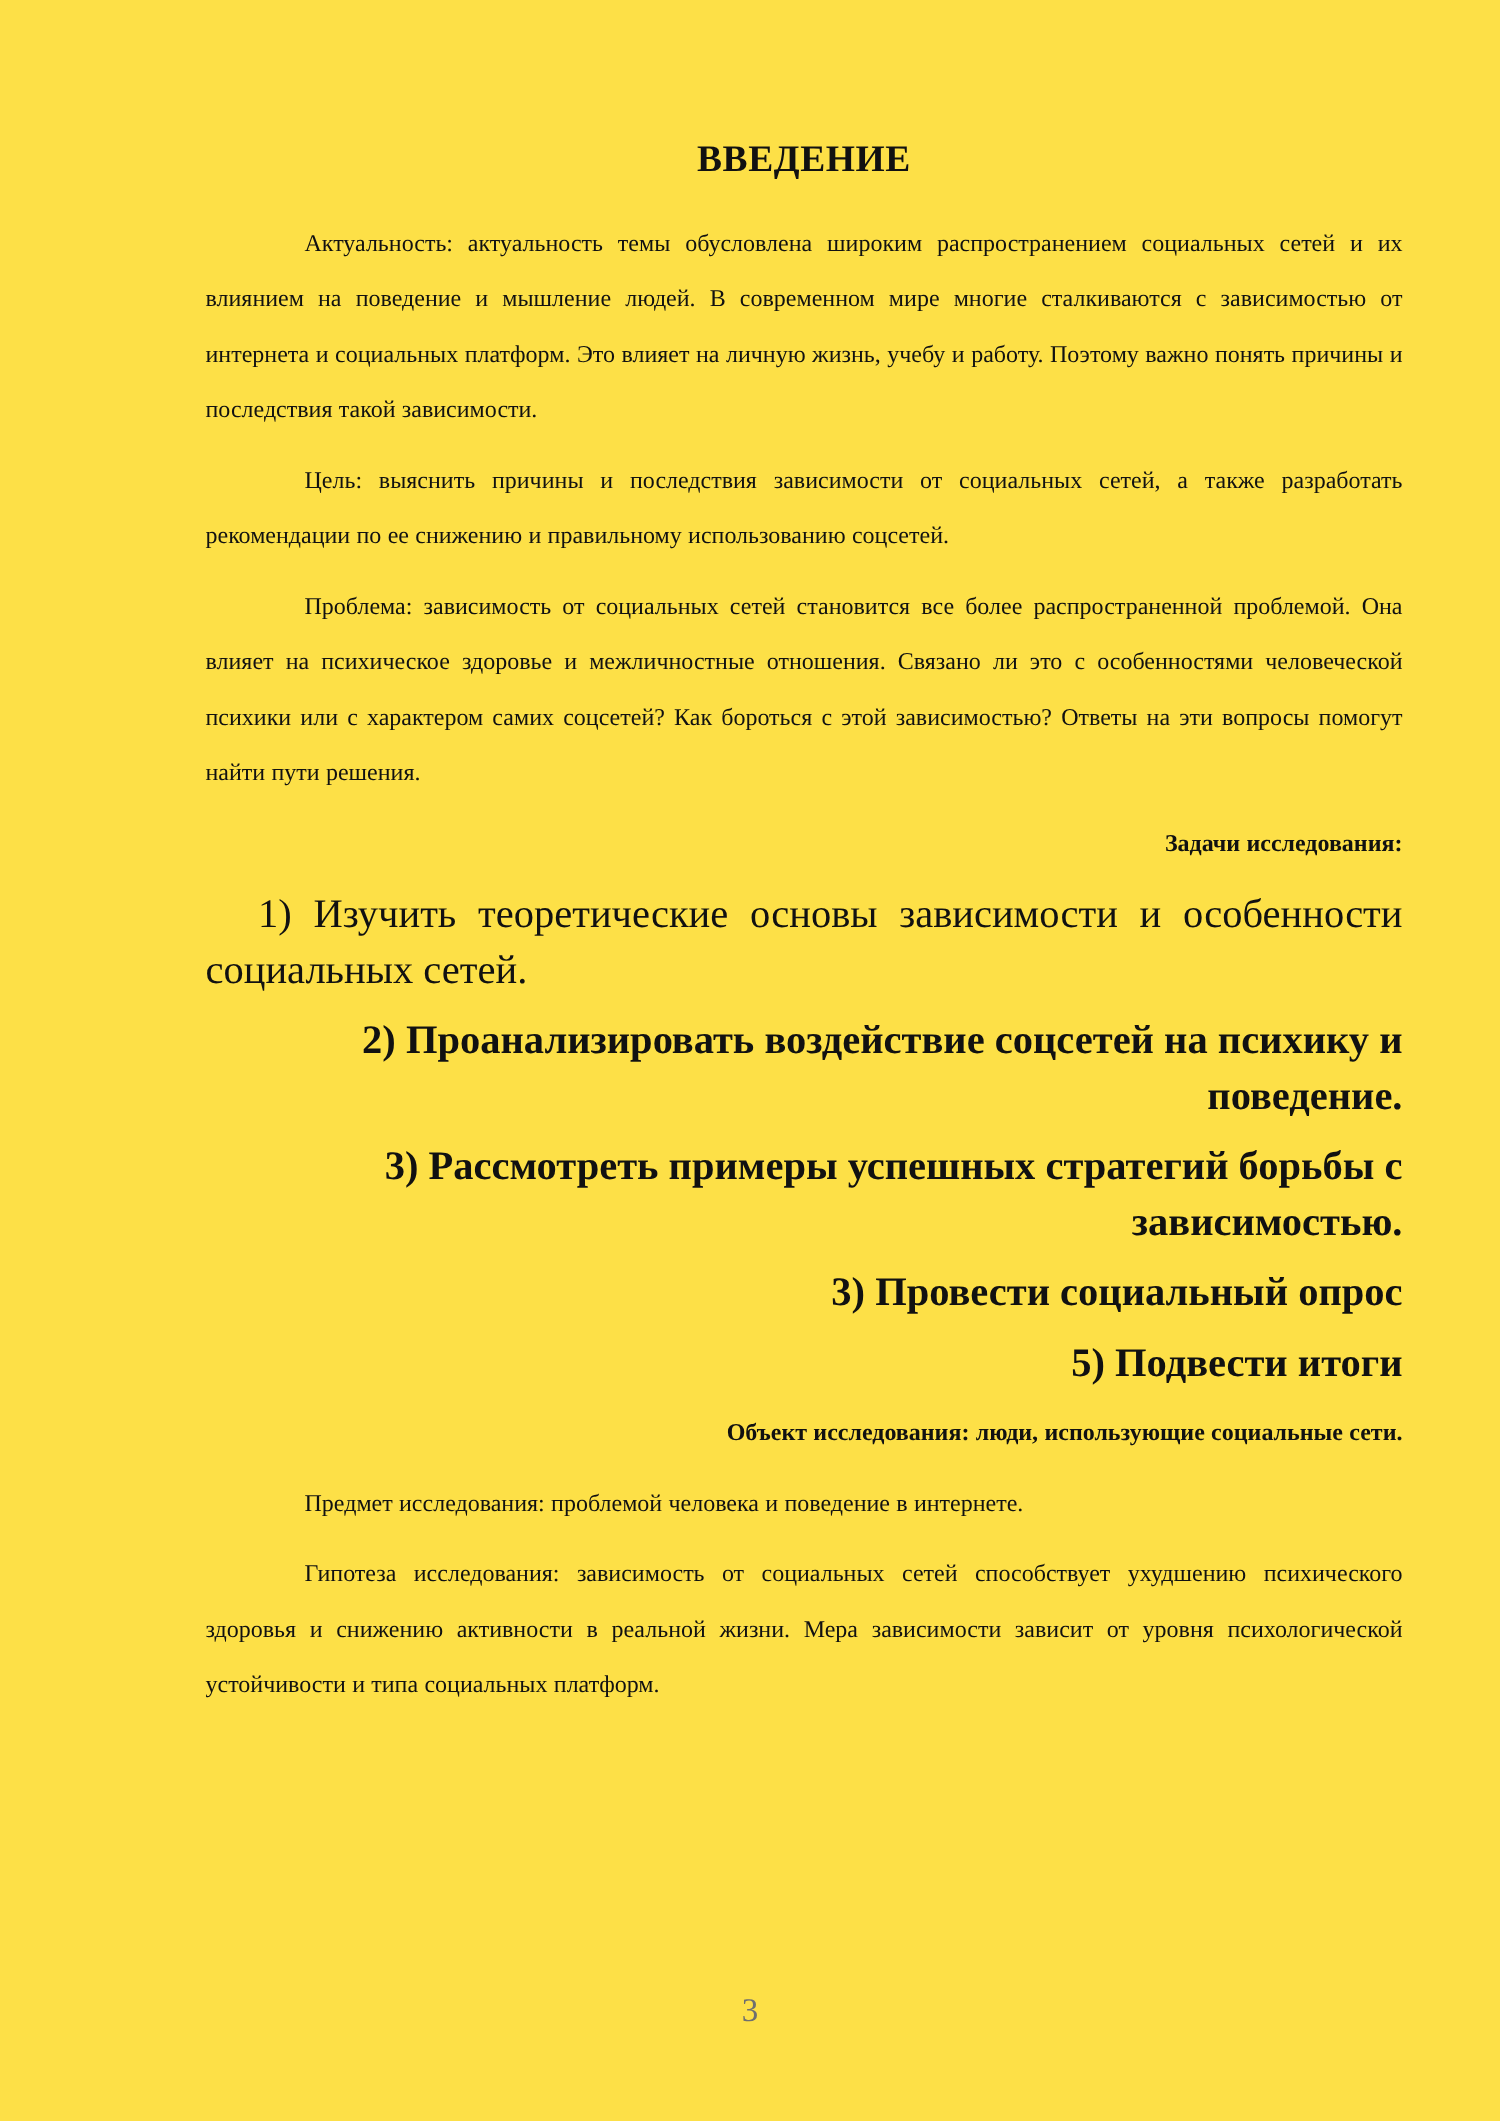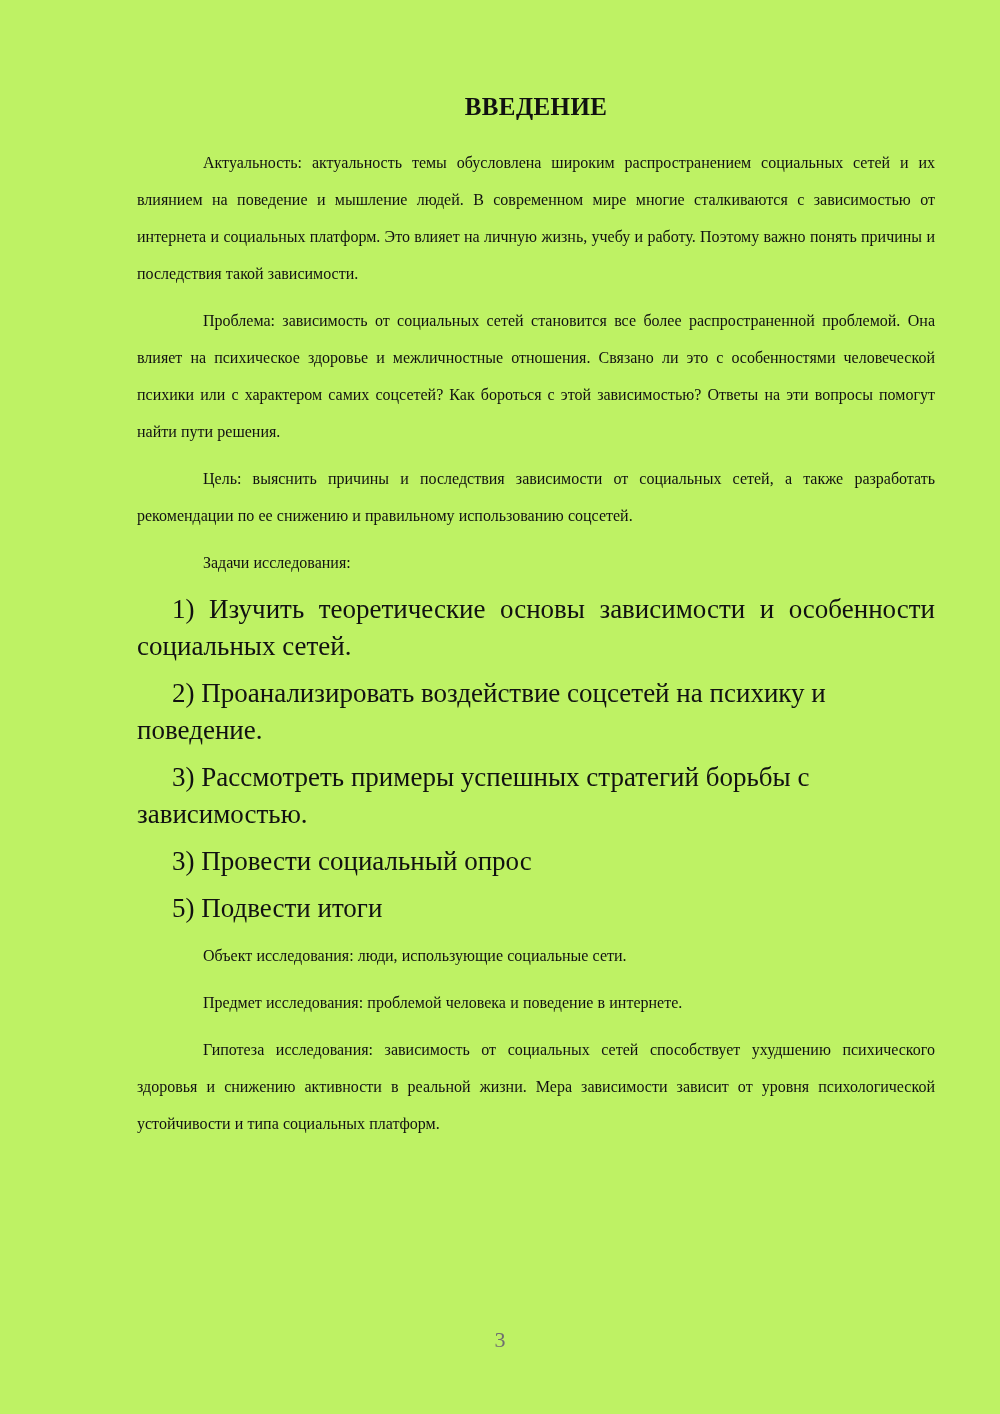--- a/index.html
+++ b/index.html
@@ -5,21 +5,21 @@
 <style>
   html, body {
     margin: 0;
     padding: 0;
     background: #ffffff;
   }
   .page {
     position: relative;
     width: 1000px;
     height: 1414px;
-    background: #bef264;
+    background: #fde047;
     margin: 0 auto;
     overflow: hidden;
     font-family: "Liberation Serif", "DejaVu Serif", serif;
     color: #111111;
     box-sizing: border-box;
   }
   .content {
     position: absolute;
     left: 137px;
     top: 92px;
@@ -48,21 +48,22 @@
   }
   p.list-item {
     font-size: 27px;
     line-height: 37px;
     text-align: justify;
     text-justify: inter-word;
     margin: 0 0 10px 0;
     text-indent: 35px;
   }
   p.nojustify {
-    text-align: left;
+    text-align: right;
+    font-weight: bold;
   }
   .page-number {
     position: absolute;
     left: 0;
     right: 0;
     top: 1327px;
     text-align: center;
     font-size: 22px;
     line-height: 26px;
     color: #6f6f6f;
@@ -73,23 +74,23 @@
 <body>
 
 <div class="page">
 
   <div class="content">
 
     <h1 class="doc-title">ВВЕДЕНИЕ</h1>
 
     <p class="para">Актуальность: актуальность темы обусловлена широким распространением социальных сетей и их влиянием на поведение и мышление людей. В современном мире многие сталкиваются с зависимостью от интернета и социальных платформ. Это влияет на личную жизнь, учебу и работу. Поэтому важно понять причины и последствия такой зависимости.</p>
 
+    <p class="para">Цель: выяснить причины и последствия зависимости от социальных сетей, а также разработать рекомендации по ее снижению и правильному использованию соцсетей.</p>
+
     <p class="para">Проблема: зависимость от социальных сетей становится все более распространенной проблемой. Она влияет на психическое здоровье и межличностные отношения. Связано ли это с особенностями человеческой психики или с характером самих соцсетей? Как бороться с этой зависимостью? Ответы на эти вопросы помогут найти пути решения.</p>
-
-    <p class="para">Цель: выяснить причины и последствия зависимости от социальных сетей, а также разработать рекомендации по ее снижению и правильному использованию соцсетей.</p>
 
     <p class="para nojustify">Задачи исследования:</p>
 
     <p class="list-item">1)  Изучить теоретические основы зависимости и особенности социальных сетей.</p>
 
     <p class="list-item nojustify">2) Проанализировать воздействие соцсетей на психику и поведение.</p>
 
     <p class="list-item nojustify">3) Рассмотреть примеры успешных стратегий борьбы с зависимостью.</p>
 
     <p class="list-item nojustify">3) Провести социальный опрос</p>

